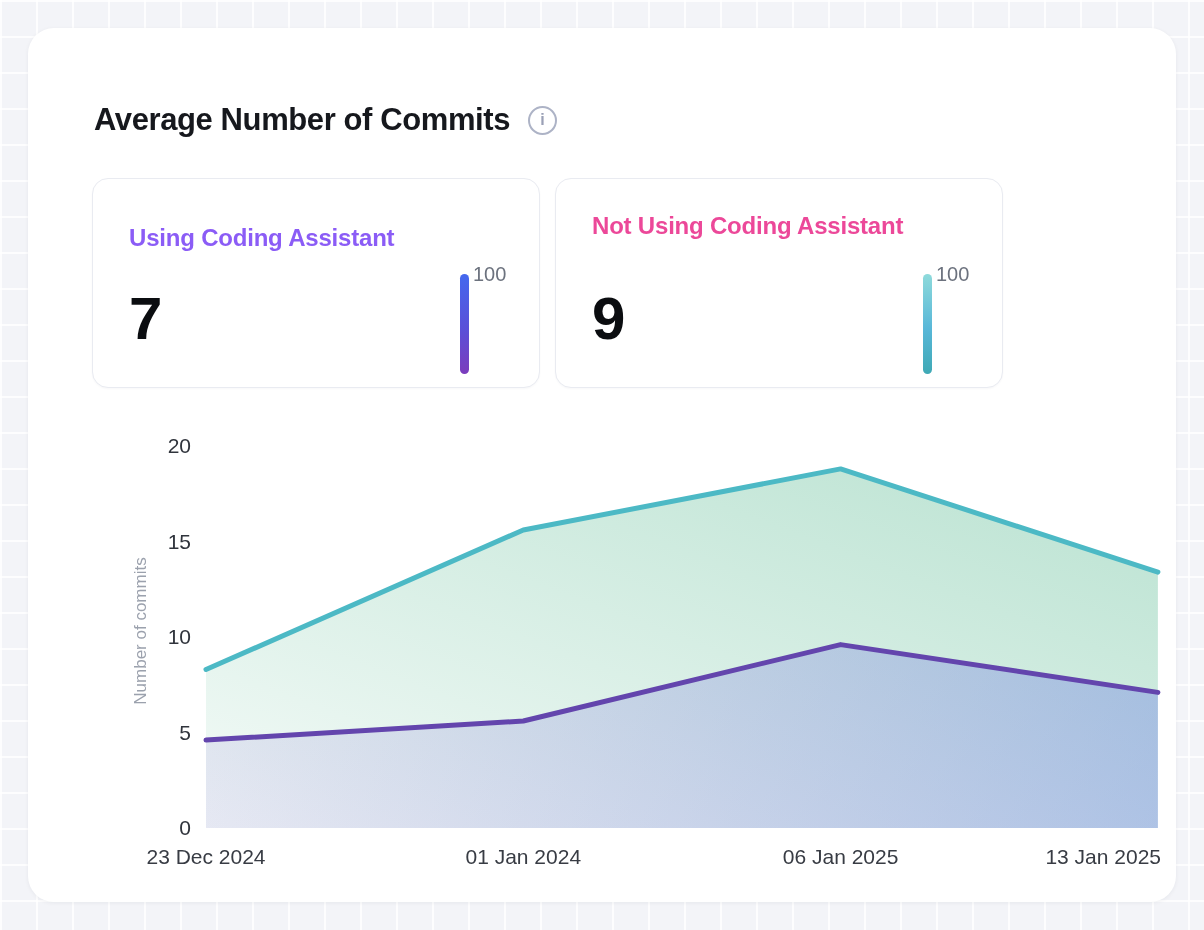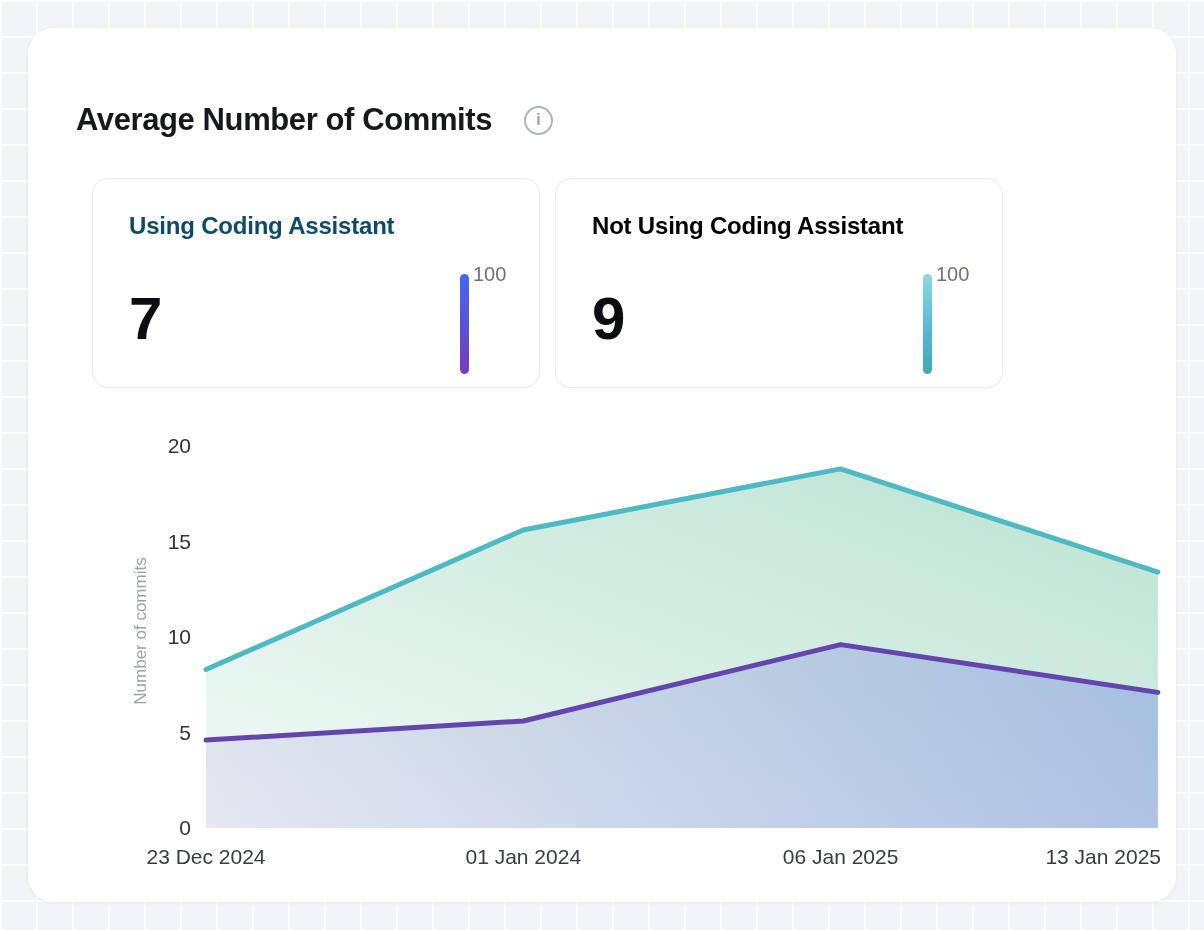--- a/index.html
+++ b/index.html
@@ -12,22 +12,22 @@
       linear-gradient(to bottom, rgba(255,255,255,.8) 2px, transparent 2px);
     background-size:36px 36px;
     position:relative;
   }
   .main-card {
     position:absolute; left:28px; top:28px; width:1148px; height:874px;
     background:#ffffff; border-radius:26px;
     box-shadow:0 1px 4px rgba(25,30,50,.06);
   }
   .card-header {
-    position:absolute; left:48px; top:74px;
-    display:flex; align-items:center; gap:32px;text-align:right;
+    position:absolute; left:66px; top:74px;
+    display:flex; align-items:center; gap:18px;text-align:right;
   }
   .card-title {
     font-size:31px; font-weight:700; color:#16181d; letter-spacing:-.4px;
   }
   .info-icon {
     width:29px; height:29px; border-radius:50%;
     border:2px solid #adb3c6; color:#9aa0b6;
     font-size:16px; font-weight:600; font-style:normal;
     display:flex; align-items:center; justify-content:center;
     cursor:pointer; user-select:none;
@@ -62,28 +62,28 @@
 <body>
 
 <div class="main-card">
 
   <div class="card-header">
     <div class="card-title">Average Number of Commits</div>
     <i class="info-icon">i</i>
   </div>
 
   <div class="stat-card first">
-    <div class="stat-title" style="color: #0c4a6e;">Using Coding Assistant</div>
+    <div class="stat-title" style="color: #8b5cf6; margin-top: 12px;">Using Coding Assistant</div>
     <div class="stat-value">7</div>
     <span class="gauge-bar" style="background: linear-gradient(rgb(68, 104, 238) 0%, rgb(90, 80, 216) 55%, rgb(123, 60, 188) 100%);"></span>
     <span class="gauge-scale">100</span>
   </div>
 
   <div class="stat-card second">
-    <div class="stat-title" style="color: #000000;">Not Using Coding Assistant</div>
+    <div class="stat-title" style="color: #ec4899;">Not Using Coding Assistant</div>
     <div class="stat-value">9</div>
     <span class="gauge-bar" style="background: linear-gradient(rgb(142, 218, 219) 0%, rgb(88, 183, 216) 55%, rgb(63, 169, 181) 100%);"></span>
     <span class="gauge-scale">100</span>
   </div>
 
   <svg id="chart-svg" class="chart-svg" width="1070" height="450" viewBox="0 0 1070 450">
       <defs>
         <linearGradient id="fill0" x1="0" y1="0" x2="1" y2="0">
           <stop offset="0%" stop-color="rgba(126,100,210,0.12)"></stop>
           <stop offset="100%" stop-color="rgba(95,110,230,0.34)"></stop>

